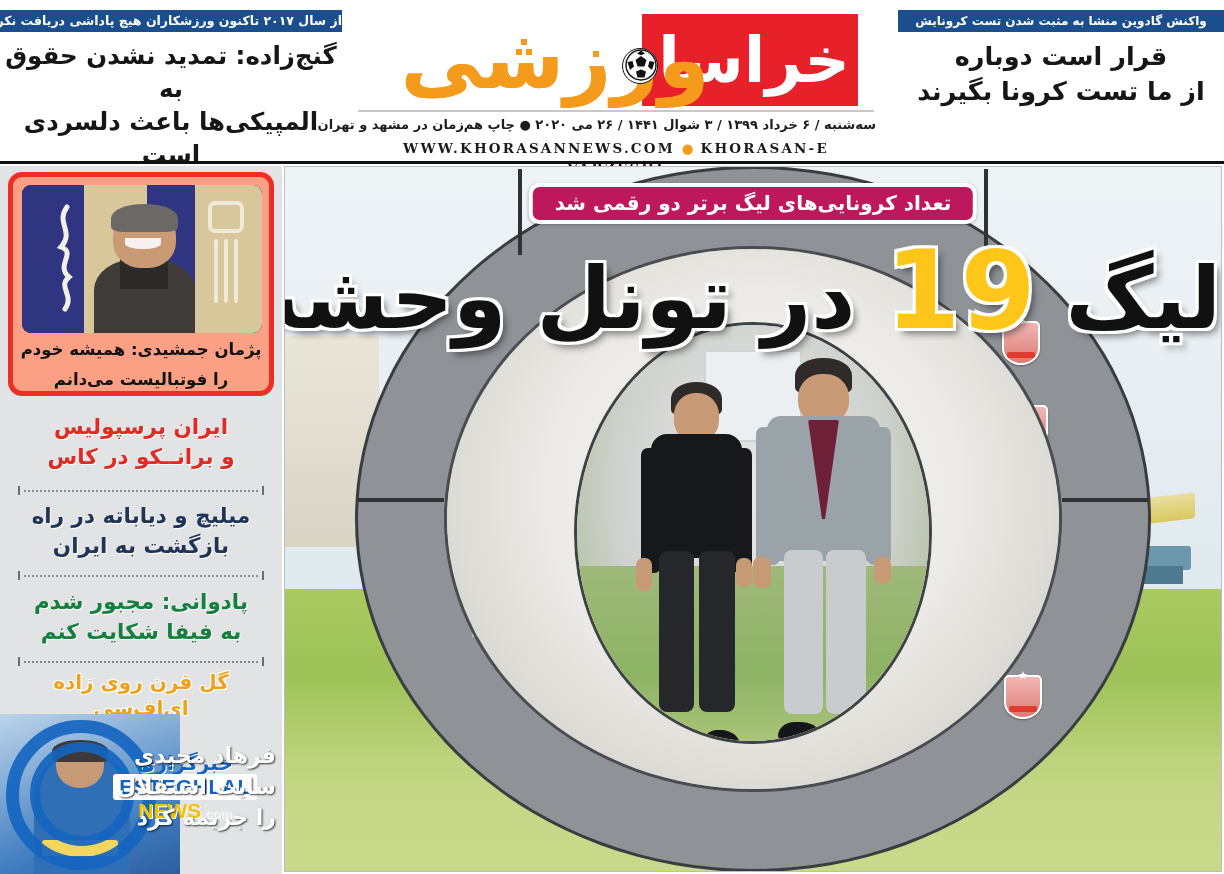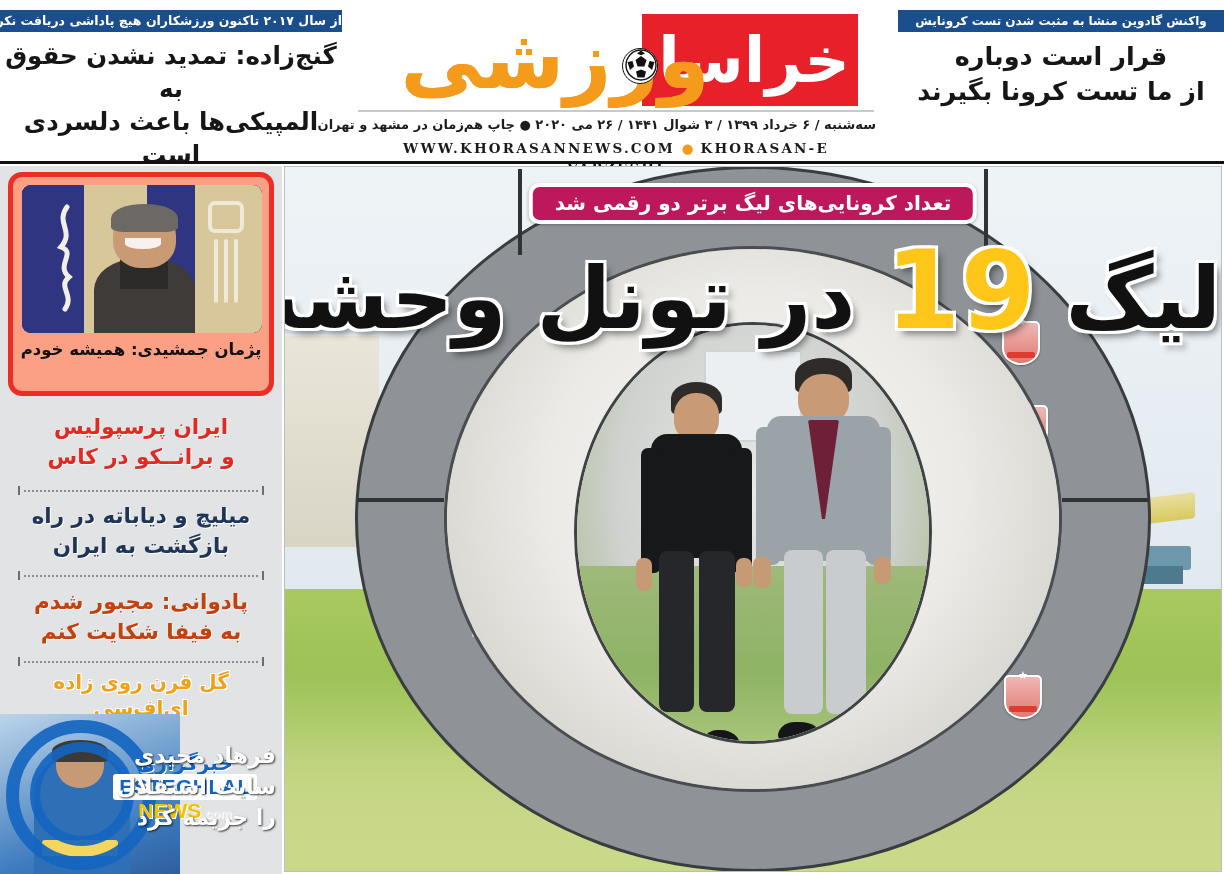--- a/index.html
+++ b/index.html
@@ -94,21 +94,21 @@
     color:#111;font-size:16.5px;font-weight:bold;text-align:center;
     line-height:30px;letter-spacing:-0.4px;
   }
 
   .side-item{position:absolute;left:10px;width:262px;text-align:center;}
   .side-item .t{
     font-weight:bold;line-height:30px;font-size:21.5px;letter-spacing:-0.5px;
   }
   .side-item .t.red{color:#e02a22;text-shadow:1px 1px 0 #fff;}
   .side-item .t.navy{color:#1f3557;text-shadow:1px 1px 0 #fff;}
-  .side-item .t.blue{color:#c2410c;text-shadow:1px 1px 0 #fff;}
+  .side-item .t.blue{color:#15803d;text-shadow:1px 1px 0 #fff;}
   .side-item .t.gold{
     color:#F0A11A;font-size:20px;line-height:26px;
     text-shadow:1px 1px 0 #fff,-1px -1px 0 #fff,1px -1px 0 #fff,-1px 1px 0 #fff;
   }
   .side-item .t.white{
     color:#ffffff;font-size:22px;line-height:31px;
     text-shadow:1px 1px 2px rgba(0,0,0,.75);
   }
   .sep{
     position:absolute;left:18px;width:246px;height:9px;
@@ -327,20 +327,21 @@
           </svg>
 
           <div style="position:absolute;left:30%;top:50%;width:42%;height:50%;background:#3f3b38;border-radius:42% 42% 0 0;"></div>
           <div style="position:absolute;left:41%;top:46%;width:20%;height:24%;background:#2b2a28;border-radius:8px 8px 0 0;"></div>
           <div style="position:absolute;left:38%;top:16%;width:26%;height:40%;background:#c99a74;border-radius:46% 46% 44% 44%;"></div>
           <div style="position:absolute;left:37%;top:13%;width:28%;height:19%;background:#6b6866;border-radius:50% 50% 18% 18%;"></div>
           <div style="position:absolute;left:43%;top:36%;width:15%;height:7%;background:#f7f2ef;border-radius:0 0 50% 50%;"></div>
         </div>
         <div class="pj-cap">
           <div>پژمان جمشیدی: همیشه خودم</div>
+          <div>را فوتبالیست می‌دانم</div>
         </div>
       </div>
 
       <div class="side-item" style="top:246px;">
         <div class="t red">ایران پرسپولیس</div>
         <div class="t red">و برانــکو در کاس</div>
       </div>
       <div class="sep" style="top:320px;">
         <span class="cap l"></span>
           <span class="line"></span>

